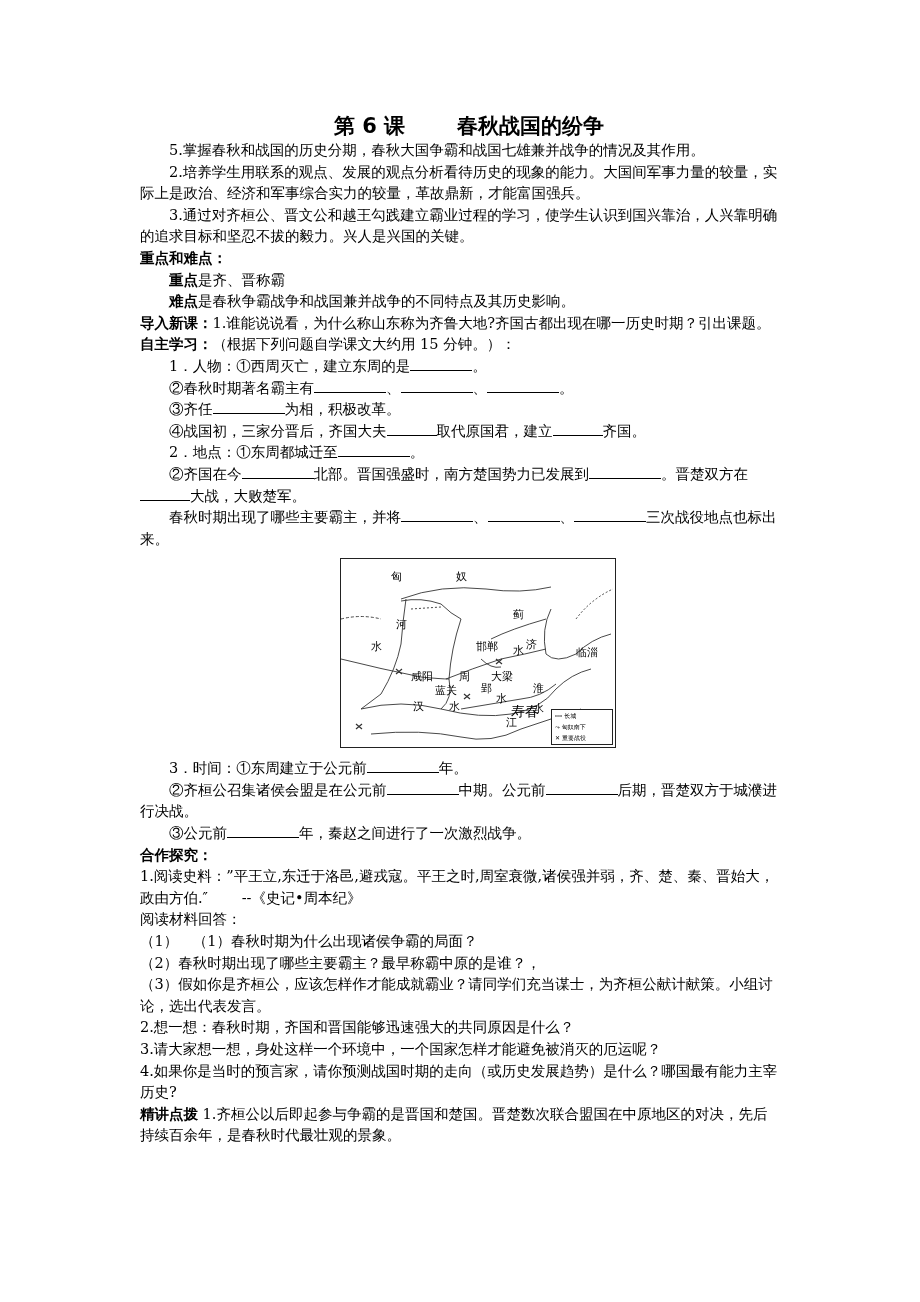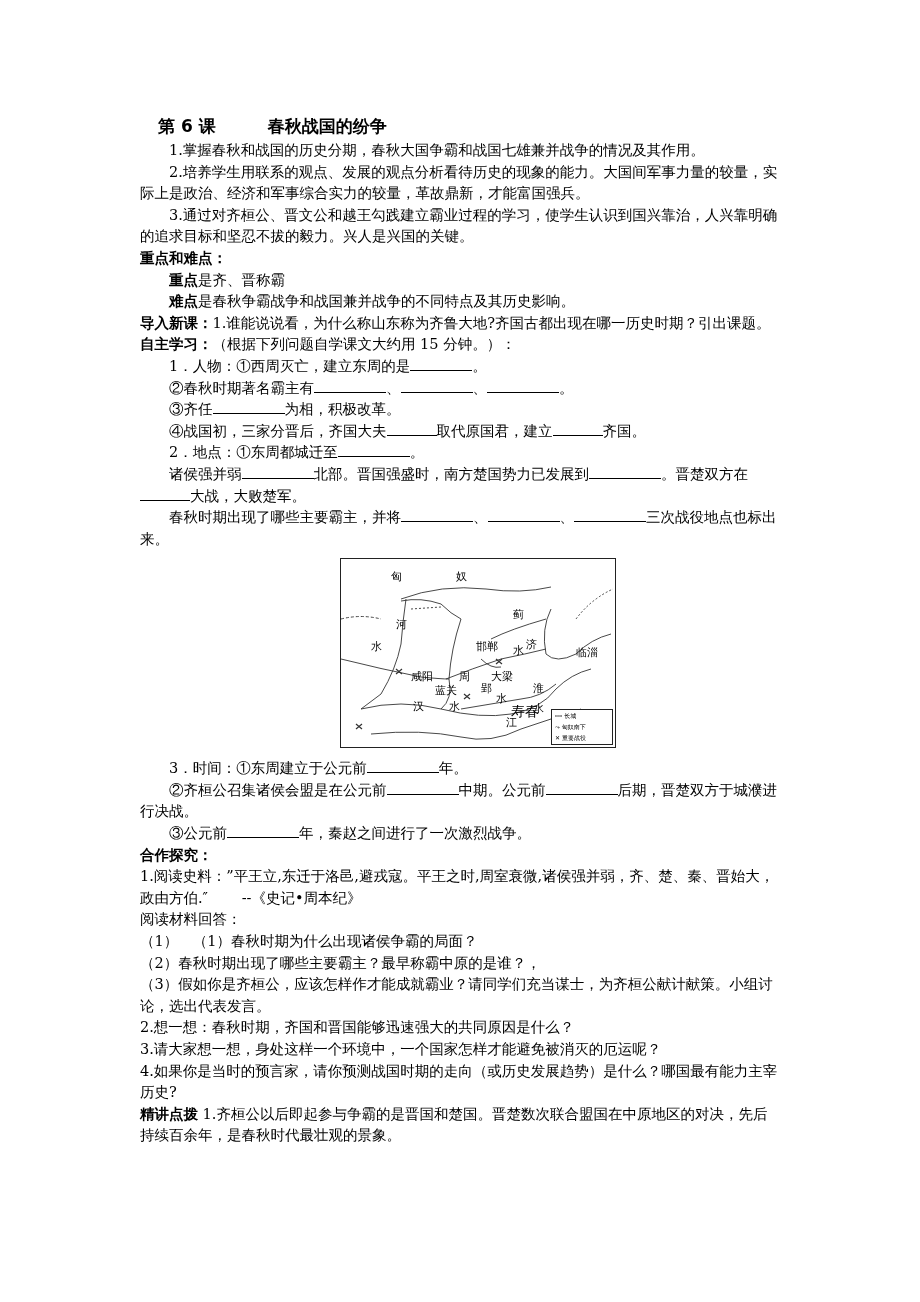--- a/index.html
+++ b/index.html
@@ -2,59 +2,59 @@
 <html><head>
   <meta charset="utf-8">
   <style>
     html, body { margin: 0; padding: 0; background: #ffffff; }
     body {
       width: 920px; height: 1302px; position: relative; overflow: hidden;
       font-family: "DejaVu Serif", "Liberation Serif", serif;
       color: #000;
     }
     .page { position: absolute; left: 140px; top: 112px; width: 640px; font-size: 14.5px; line-height: 21.6px; }
-    .title { font-family: "DejaVu Sans", "Liberation Sans", sans-serif; font-weight: bold; font-size: 17px; line-height: 28px; margin-bottom: 0; padding-left: 18px; }
+    .title { text-align: center; font-family: "DejaVu Sans", "Liberation Sans", sans-serif; font-weight: bold; font-size: 21px; line-height: 28px; margin-bottom: 0; padding-left: 18px; }
     .title .gap { display: inline-block; width: 52px; }
     .h { font-family: "DejaVu Sans", "Liberation Sans", sans-serif; font-weight: bold; }
     .p { margin: 0; }
     .ind { text-indent: 29px; }
     .blank { display: inline-block; border-bottom: 1px solid #000; height: 14px; vertical-align: baseline; }
     .b60 { width: 62px; } .b70 { width: 72px; } .b50 { width: 50px; }
     .map { position: relative; width: 274px; height: 188px; margin: 8px 0 10px 200px; border: 1.5px solid #222; background: #fff; }
     .map svg { position: absolute; left: 0; top: 0; }
     .ml { position: absolute; font-size: 11px; font-family: "DejaVu Sans", sans-serif; line-height: 12px; }
     .ml.s { font-size: 14px; }
     .legend { position: absolute; right: 2px; bottom: 2px; width: 62px; height: 36px; border: 1px solid #222; background:#fff; font-size: 6px; font-family: "DejaVu Sans", sans-serif; line-height: 11px; padding-left: 3px; box-sizing: border-box; }
   </style>
 </head>
 <body>
 
 <div class="page">
   <div class="title">
     <span>第 6 课</span><span class="gap"></span><span>春秋战国的纷争</span>
   </div>
 
-  <div class="p ind">1.掌握春秋和战国的历史分期，春秋大国争霸和战国七雄兼并战争的情况及其作用。</div>
+  <div class="p ind">5.掌握春秋和战国的历史分期，春秋大国争霸和战国七雄兼并战争的情况及其作用。</div>
   <div class="p ind">2.培养学生用联系的观点、发展的观点分析看待历史的现象的能力。大国间军事力量的较量，实际上是政治、经济和军事综合实力的较量，革故鼎新，才能富国强兵。</div>
   <div class="p ind">3.通过对齐桓公、晋文公和越王勾践建立霸业过程的学习，使学生认识到国兴靠治，人兴靠明确的追求目标和坚忍不拔的毅力。兴人是兴国的关键。</div>
 
   <div class="p h">重点和难点：</div>
   <div class="p ind"><span class="h">重点</span><span>是齐、晋称霸</span></div>
   <div class="p ind"><span class="h">难点</span><span>是春秋争霸战争和战国兼并战争的不同特点及其历史影响。</span></div>
 
   <div class="p"><span class="h">导入新课：</span><span>1.谁能说说看，为什么称山东称为齐鲁大地?齐国古都出现在哪一历史时期？引出课题。</span></div>
 
   <div class="p"><span class="h">自主学习：</span><span>（根据下列问题自学课文大约用 15 分钟。）：</span></div>
 
   <div class="p ind"><span>1．人物：①西周灭亡，建立东周的是</span><span class="blank b60"></span><span>。</span></div>
   <div class="p ind"><span>②春秋时期著名霸主有</span><span class="blank b70"></span><span>、</span><span class="blank b70"></span><span>、</span><span class="blank b70"></span><span>。</span></div>
   <div class="p ind"><span>③齐任</span><span class="blank b70"></span><span>为相，积极改革。</span></div>
   <div class="p ind"><span>④战国初，三家分晋后，齐国大夫</span><span class="blank b50"></span><span>取代原国君，建立</span><span class="blank b50"></span><span>齐国。</span></div>
   <div class="p ind"><span>2．地点：①东周都城迁至</span><span class="blank b70"></span><span>。</span></div>
-  <div class="p ind"><span>诸侯强并弱</span><span class="blank b70"></span><span>北部。晋国强盛时，南方楚国势力已发展到</span><span class="blank b70"></span><span>。晋楚双方在</span><span class="blank b50"></span><span>大战，大败楚军。</span></div>
+  <div class="p ind"><span>②齐国在今</span><span class="blank b70"></span><span>北部。晋国强盛时，南方楚国势力已发展到</span><span class="blank b70"></span><span>。晋楚双方在</span><span class="blank b50"></span><span>大战，大败楚军。</span></div>
   <div class="p ind"><span>春秋时期出现了哪些主要霸主，并将</span><span class="blank b70"></span><span>、</span><span class="blank b70"></span><span>、</span><span class="blank b70"></span><span>三次战役地点也标出来。</span></div>
 
   <div class="map">
     <svg width="274" height="188" viewBox="0 0 274 188">
       <g fill="none" stroke="#333" stroke-width="0.9">
         <path d="M60 40 Q100 25 145 30 Q180 35 210 28"></path>
         <path d="M60 42 Q80 38 100 45 Q110 55 120 60"></path>
         <path d="M65 40 Q62 60 60 85 Q55 110 40 135 L20 150"></path>
         <path d="M120 60 Q110 90 108 120 Q112 140 100 150"></path>
         <path d="M210 50 Q200 70 205 95 Q215 105 235 95 Q250 80 270 75"></path>

